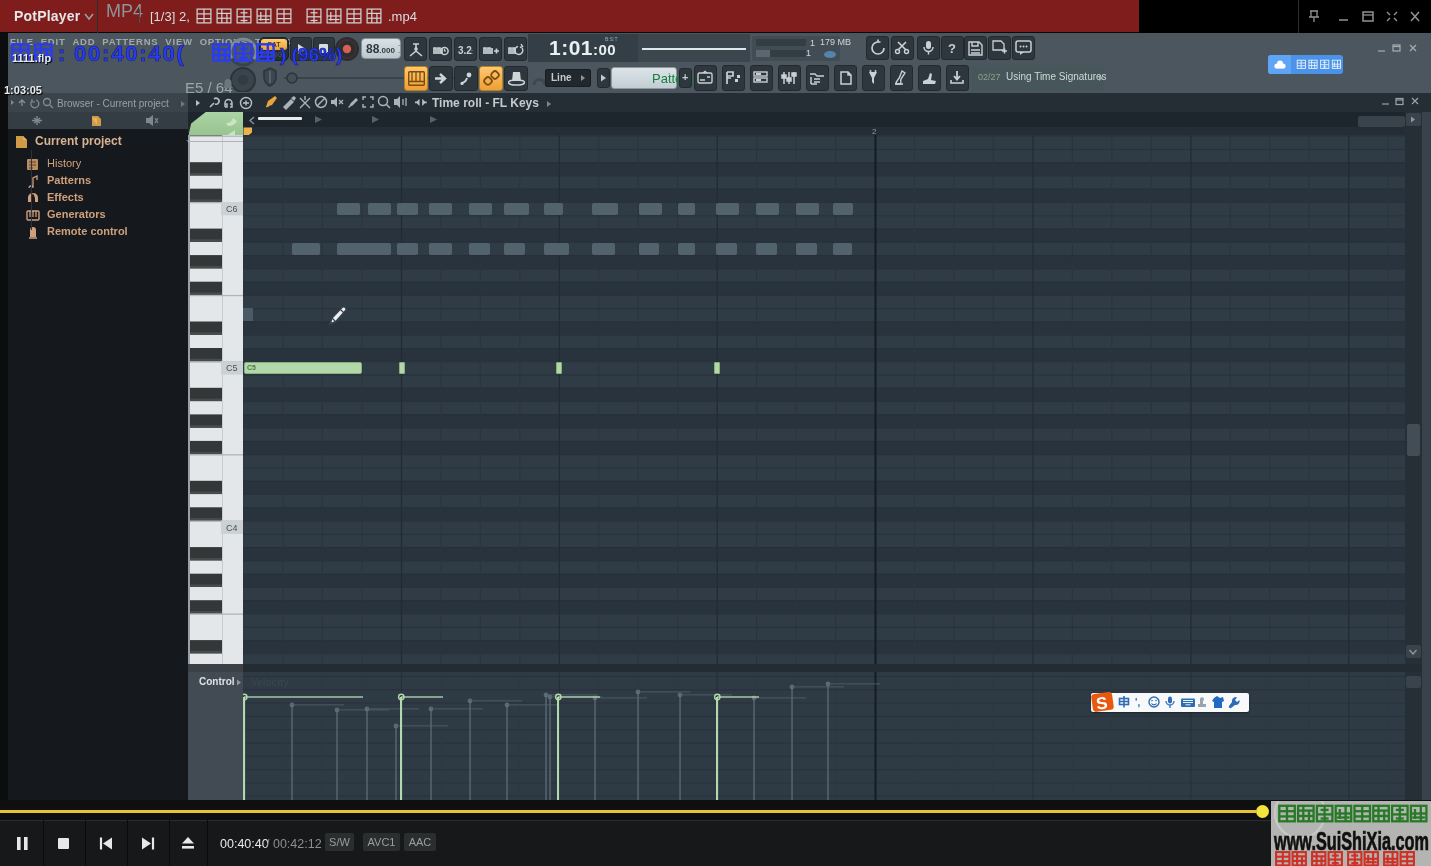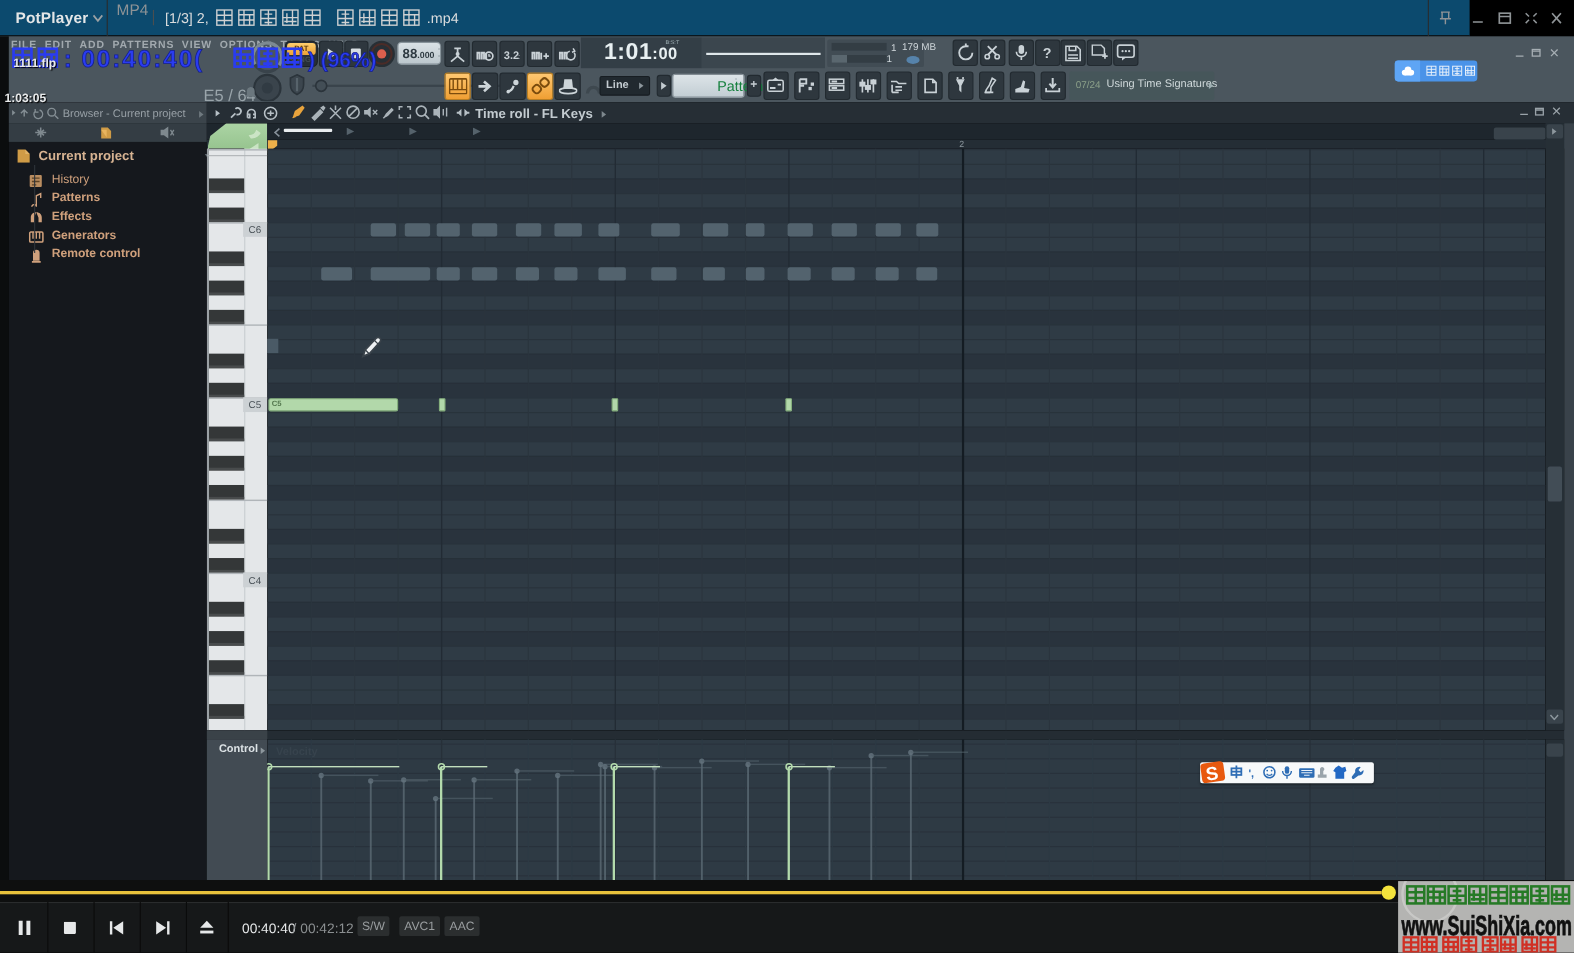--- a/index.html
+++ b/index.html
@@ -1,20 +1,20 @@
 <!DOCTYPE html>
 <html><head><meta charset="utf-8"><style>*{margin:0;padding:0;box-sizing:border-box}html,body{width:1431px;height:866px;overflow:hidden;background:#000;font-family:"Liberation Sans",sans-serif;}.a{position:absolute}</style></head><body>
 <div class="a" style="left:0;top:0;width:1431px;height:866px;background:#000">
-    <div class="a" style="left:0;top:0;width:1336px;height:33px;background:#0c4a6e;border-bottom:1px solid #0a0a0a">
+    <div class="a" style="left:0;top:0;width:1139px;height:33px;background:#7f1d1d;border-bottom:1px solid #0a0a0a">
       <span class="a" style="left:14px;top:8px;color:#e4e6e7;font-size:14px;font-weight:bold;letter-spacing:0.2px">PotPlayer</span>
       <svg class="a" style="left:84px;top:13px" width="10" height="8">
         <path d="M1 1 L5 6 L9 1" stroke="#9aa0a3" stroke-width="1.6" fill="none"></path>
       </svg>
       <div class="a" style="left:97px;top:0;width:1px;height:33px;background:#2a2c2d"></div>
-      <span class="a" style="left:106px;top:1px;color:#8e9396;font-size:14px">MP4</span>
+      <span class="a" style="left:106px;top:1px;color:#8e9396;font-size:18px">MP4</span>
       <div class="a" style="left:139px;top:9px;width:1px;height:14px;background:#4a4e50"></div>
       <span class="a" style="left:150px;top:9px;color:#dadcdd;font-size:13px">[1/3] 2,</span>
       <svg class="a" style="left:196px;top:6px" width="210" height="22">
         <g stroke="#cfd1d2" stroke-width="1.25" fill="none" opacity="1.0">
           <rect x="1.1" y="3.1" width="13.8" height="13.8"></rect>
           <line x1="1.1" y1="7.9" x2="14.9" y2="7.9"></line>
           <line x1="1.1" y1="12.6" x2="14.9" y2="12.6"></line>
           <line x1="8.0" y1="3.1" x2="8.0" y2="16.9"></line>
         </g>
         <g stroke="#cfd1d2" stroke-width="1.25" fill="none" opacity="1.0">
@@ -294,21 +294,21 @@
     <div class="a" style="left:918px;top:65px;width:23px;height:26px;background:#2e373e;border:1px solid #222a30;border-radius:3px;"></div>
     <svg class="a" style="left:920px;top:69px" width="19" height="18">
       <path d="M3 12 l5 -2 l2 -6 l2 1 l-1 6 l5 1 l-1 3 l-12 0 z" fill="#c9d1d6"></path>
     </svg>
     <div class="a" style="left:946px;top:65px;width:23px;height:26px;background:#2e373e;border:1px solid #222a30;border-radius:3px;"></div>
     <svg class="a" style="left:948px;top:69px" width="19" height="18">
       <path d="M9 2 v8 M6 7 l3 3.5 l3 -3.5" stroke="#c9d1d6" stroke-width="1.8" fill="none"></path>
       <path d="M3 11 v3 h12 v-3" stroke="#c9d1d6" stroke-width="1.6" fill="none"></path>
     </svg>
     <div class="a" style="left:972px;top:65px;width:132px;height:26px;background:#46565a;border-radius:2px"></div>
-    <span class="a" style="left:978px;top:72px;color:#8ba089;font-size:9px">07/24</span>
+    <span class="a" style="left:978px;top:72px;color:#8ba089;font-size:9px">02/27</span>
     <span class="a" style="left:1006px;top:71px;color:#cfd8da;font-size:10px">Using Time Signatures</span>
     <svg class="a" style="left:1098px;top:74px" width="7" height="8">
       <path d="M1 1 l4 3 l-4 3" fill="#9fb0b3"></path>
     </svg>
     <span class="a" style="left:185px;top:79px;color:#9aa5ab;font-size:15px">E5 / 64</span>
     <svg class="a" style="left:222px;top:78px" width="12" height="12">
       <path d="M6 1 c-2.5 0 -3.5 2 -3.5 4 v3 l-1.5 2 h10 l-1.5 -2 v-3 c0 -2 -1 -4 -3.5 -4 z" fill="#6b777e"></path>
     </svg>
     <div class="a" style="left:8px;top:93px;width:180px;height:707px;background:#15181d"></div>
     <div class="a" style="left:8px;top:93px;width:180px;height:19px;background:#3b444b"></div>

